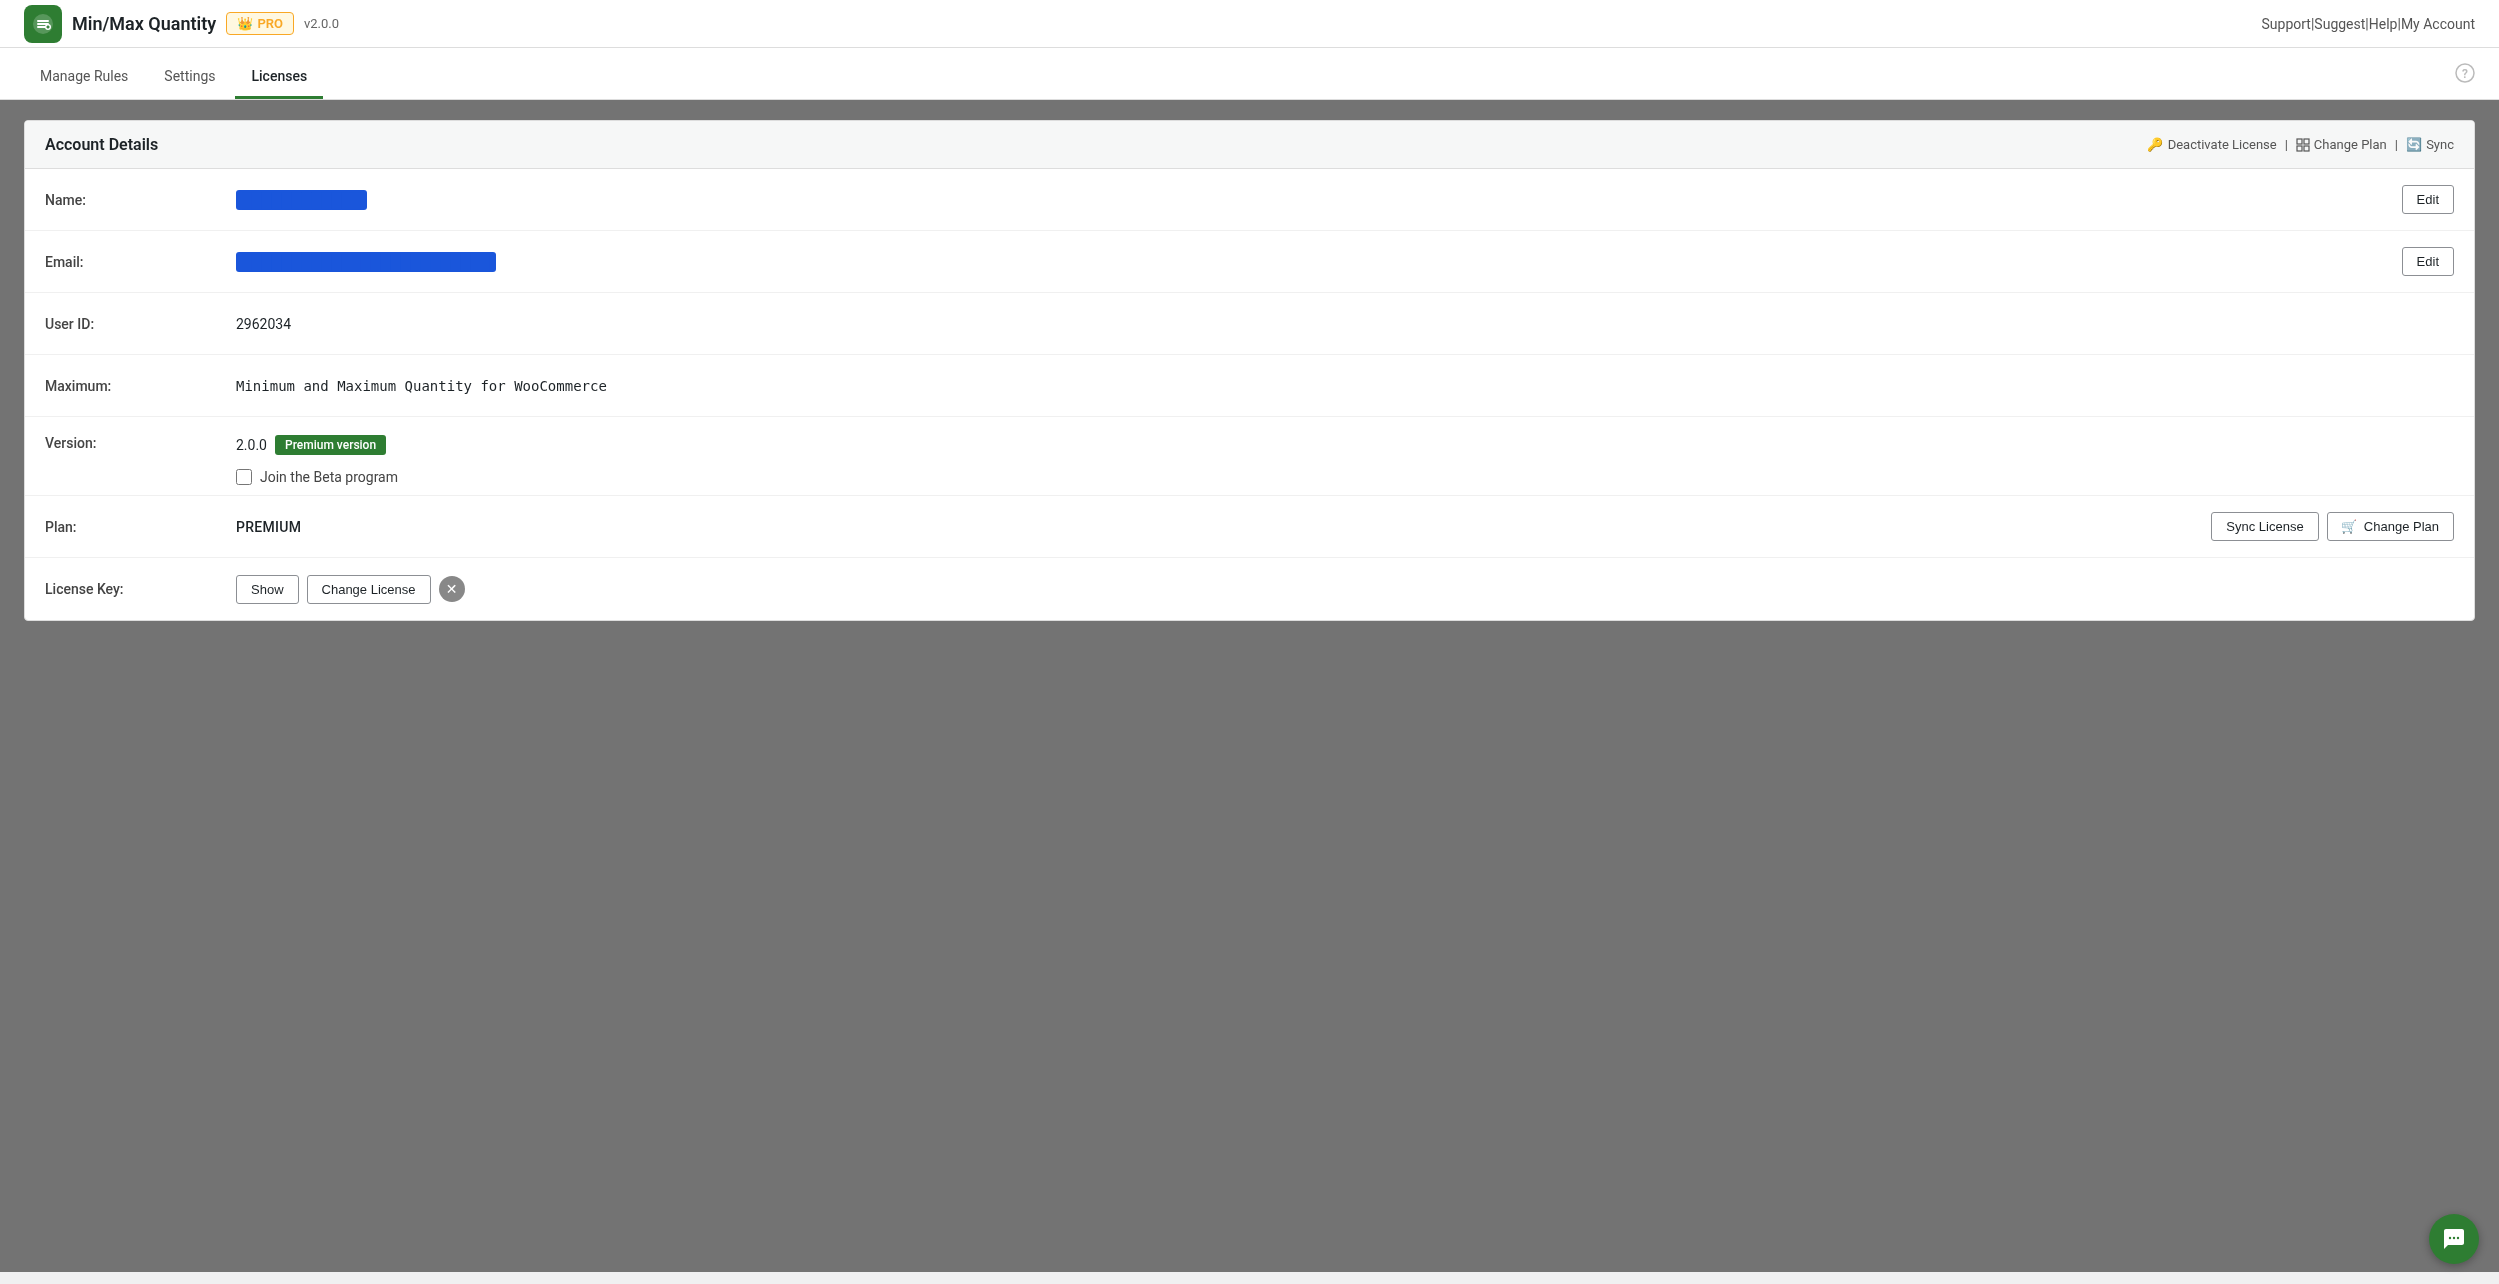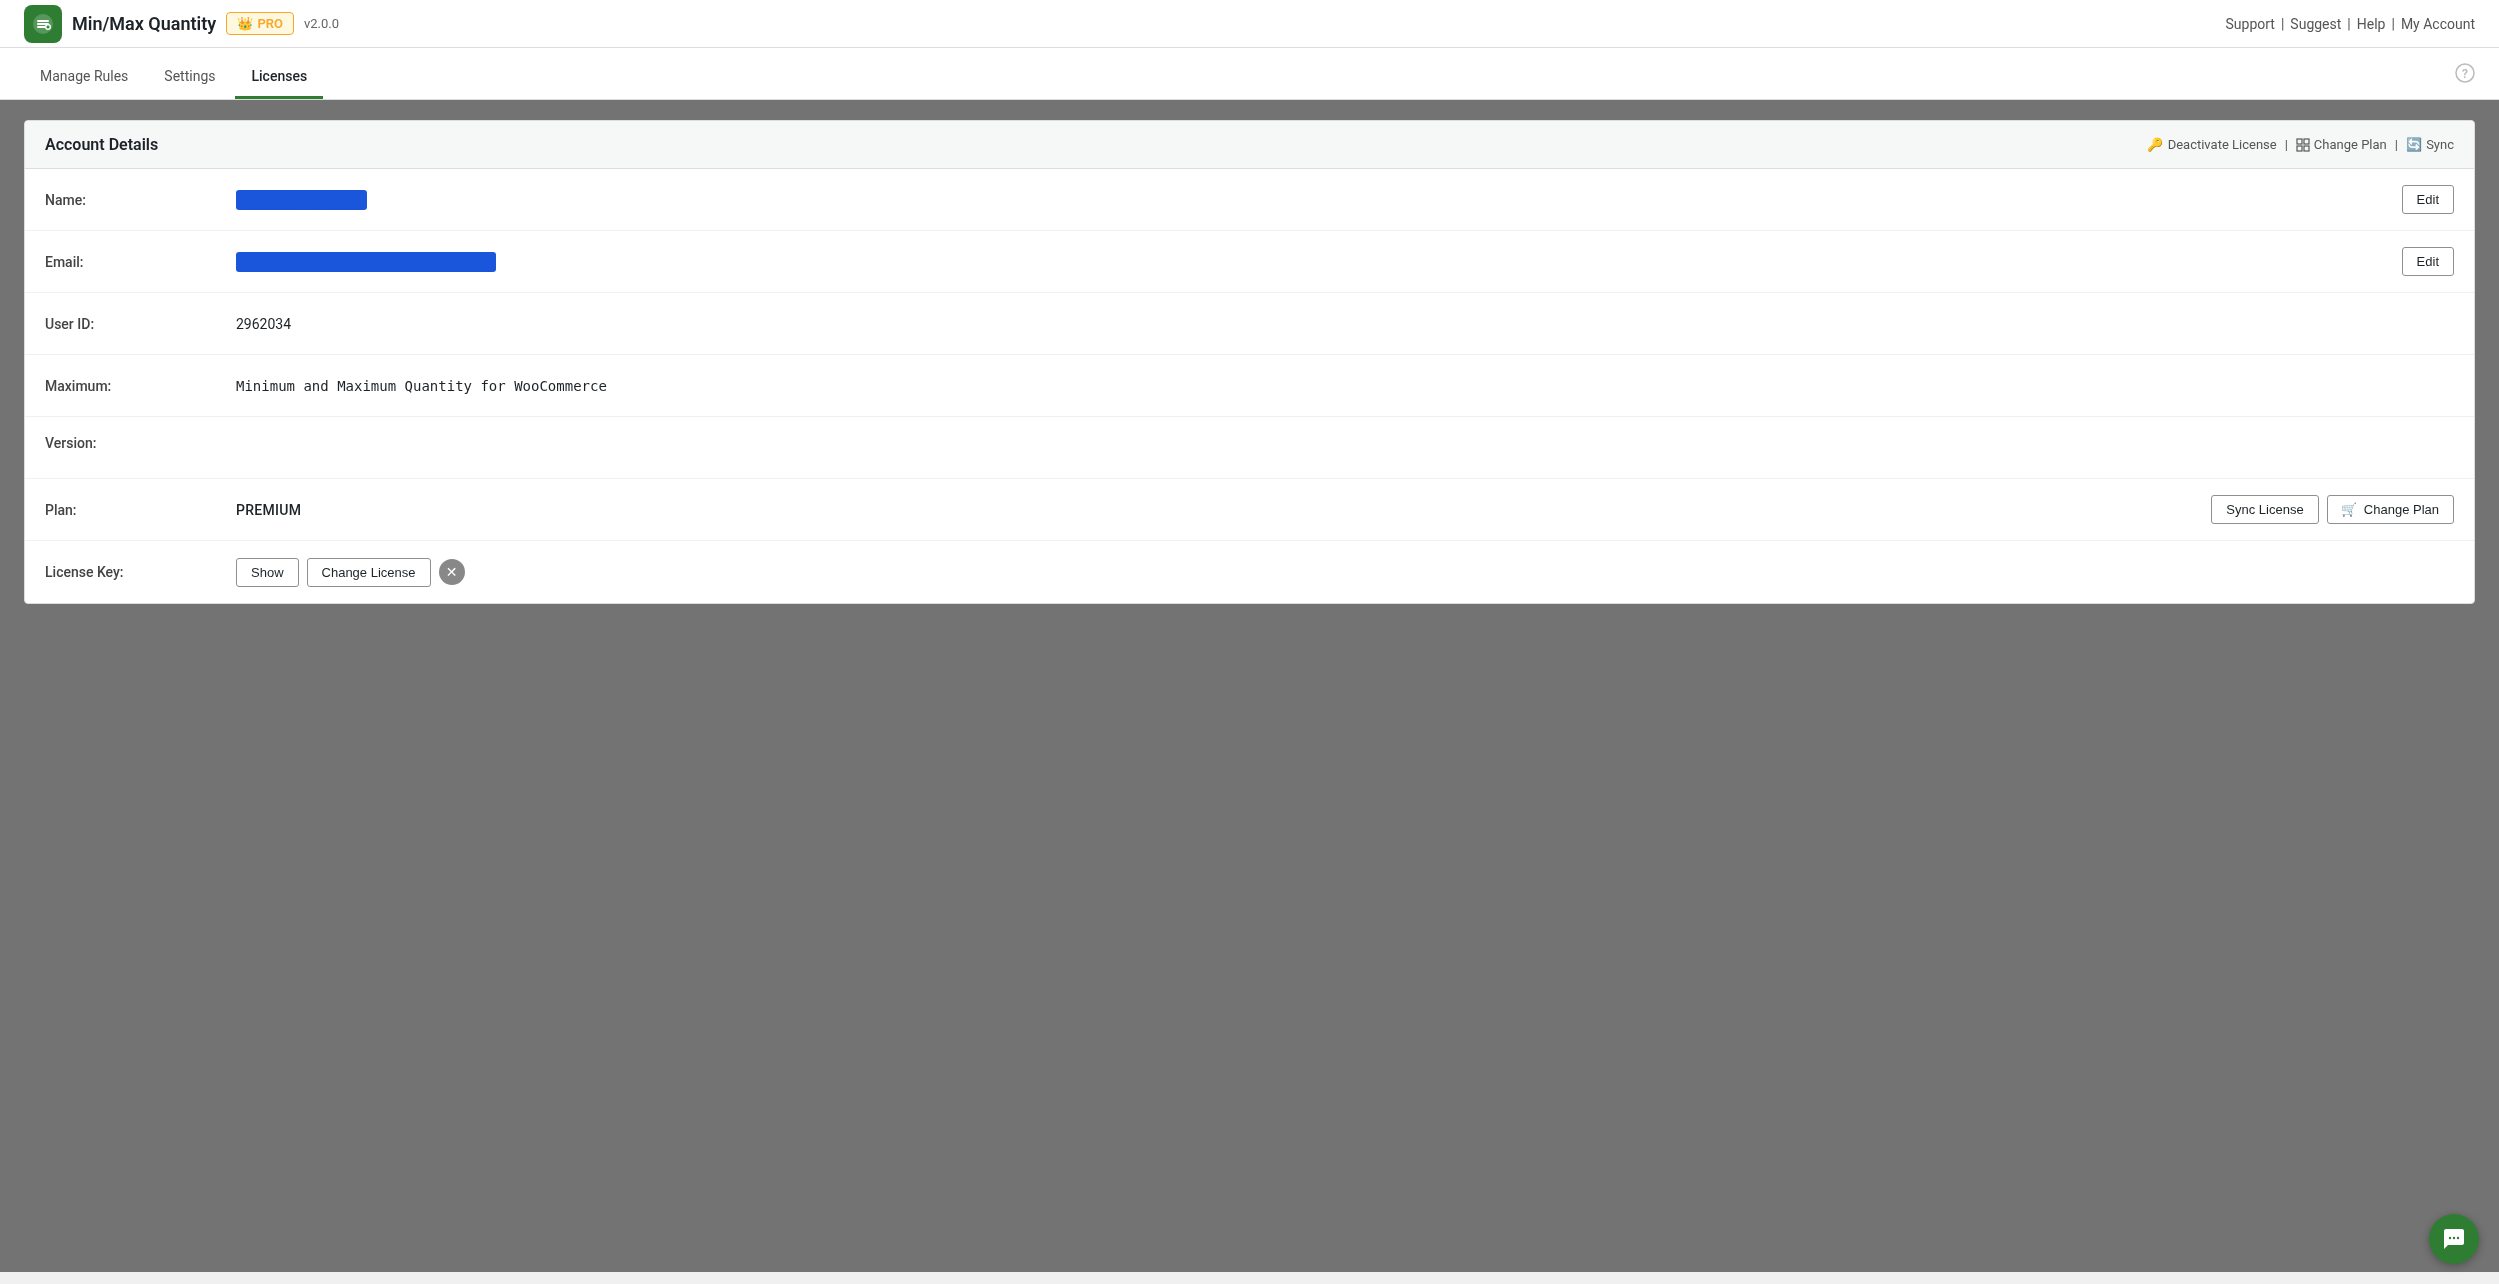--- a/index.html
+++ b/index.html
@@ -54,21 +54,20 @@
       gap: 4px;
     }
     .version-badge {
       font-size: 13px;
       color: #666;
     }
     .top-nav-right {
       margin-left: auto;
       display: flex;
       align-items: center;
-      gap: 6px;
       font-size: 14px;
       color: #555;
     }
     .top-nav-right a, .top-nav-right span {
       color: #555;
       text-decoration: none;
       cursor: pointer;
     }
     .nav-sep { color: #bbb; }
 
@@ -374,20 +373,30 @@
       <div class="detail-value">2962034</div>
     </div>
 
     <div class="detail-row">
       <div class="detail-label">Maximum:</div>
       <div class="detail-value" style="font-family: monospace; font-size: 14px;">Minimum and Maximum Quantity for WooCommerce</div>
     </div>
 
     <div class="detail-row" style="flex-wrap: wrap; align-items: flex-start; padding-top: 18px; padding-bottom: 10px;">
       <div class="detail-label">Version:</div>
+      <div class="detail-value">
+        <div style="display: flex; align-items: center; margin-bottom: 14px;">
+          <span>2.0.0</span>
+          <span class="premium-badge">Premium version</span>
+        </div>
+        <div class="checkbox-row">
+          <input type="checkbox" style="">
+          <label style="cursor:pointer;font-size:14px;color:#444;">Join the Beta program</label>
+        </div>
+      </div>
     </div>
 
     <div class="detail-row">
       <div class="detail-label">Plan:</div>
       <div class="plan-row-value">
         <span style="font-weight:500;letter-spacing:0.3px;">PREMIUM</span>
       </div>
       <div class="detail-actions">
         <button class="btn">Sync License</button>
         <button class="btn btn-cart">

